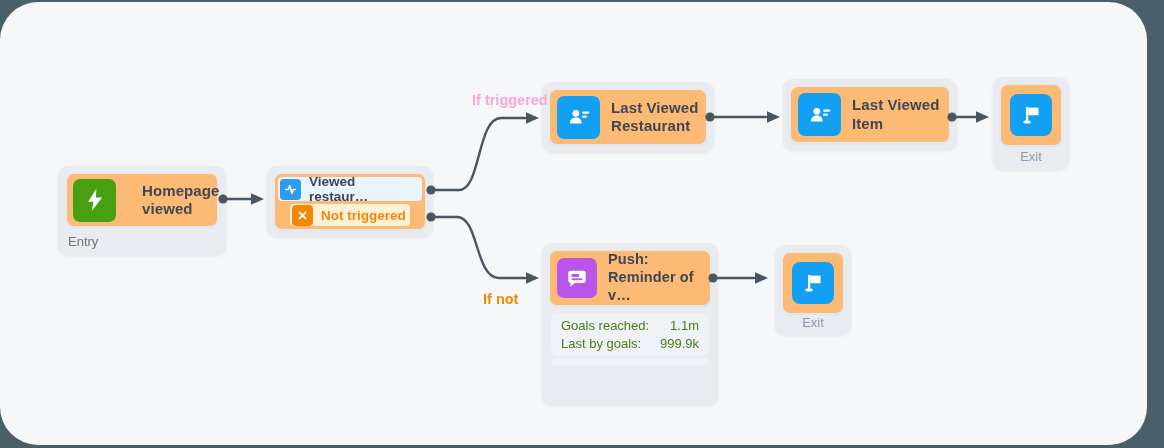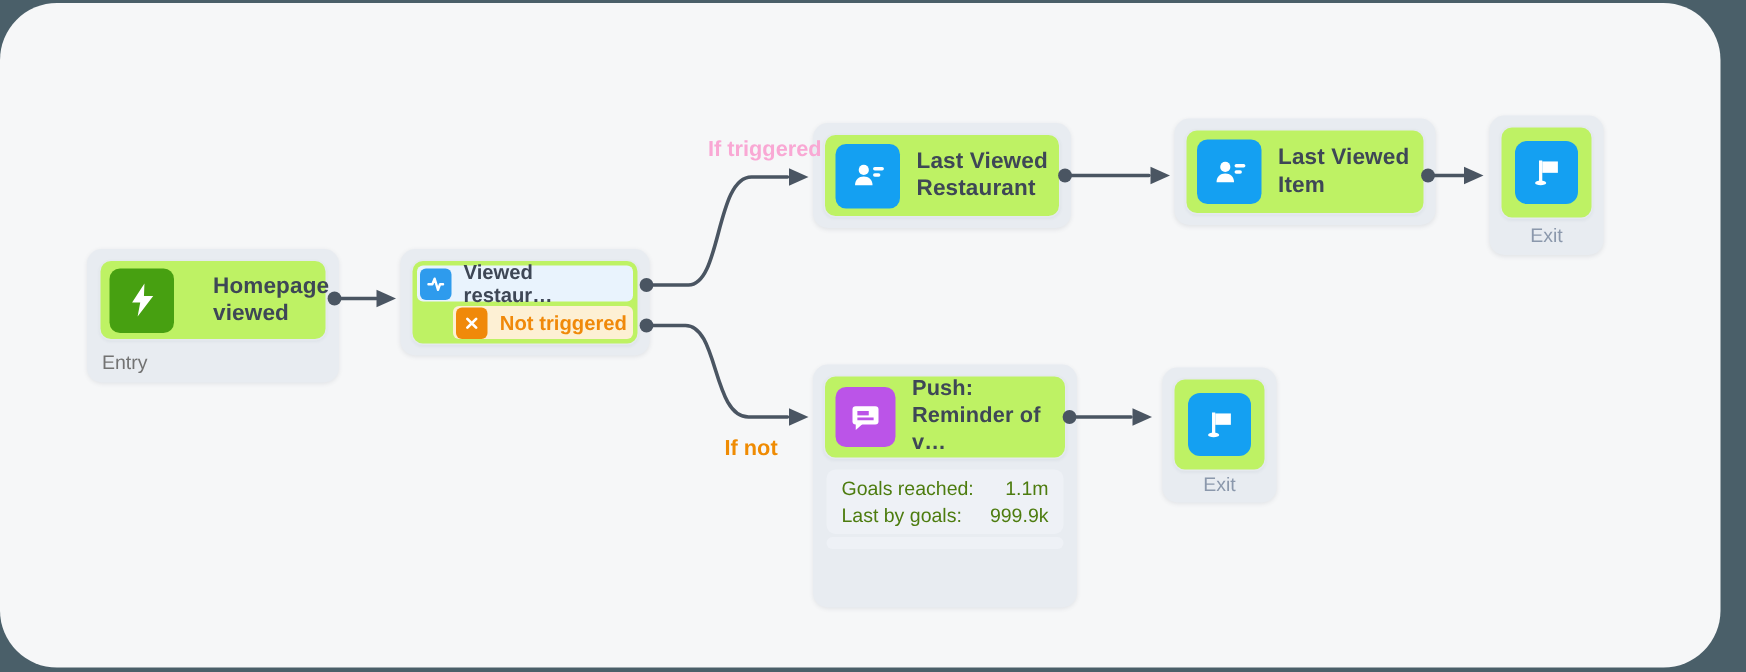--- a/index.html
+++ b/index.html
@@ -1,27 +1,27 @@
 <!DOCTYPE html>
 <html><head>
 <meta charset="utf-8">
 <style>
   html,body { margin:0; padding:0; background:#4a5f69; font-family:"Liberation Sans",sans-serif; }
   .stage { position:relative; width:1164px; height:448px; background:#4a5f69; overflow:hidden; }
   .canvas { position:absolute; left:0; top:2px; width:1147px; height:443px; background:#f6f7f8; border-radius:38px; }
 
   .node { position:absolute; background:#e8ecf1; border-radius:10px; box-shadow:0 1px 3px rgba(55,70,90,.10); z-index:2; }
-  .card { position:absolute; background:#bef264; border:1px solid #e5e9ee; border-radius:8px; box-sizing:border-box;
+  .card { position:absolute; background:#fdba74; border:1px solid #e5e9ee; border-radius:8px; box-sizing:border-box;
           display:flex; align-items:center; box-shadow:0 1px 2px rgba(55,70,90,.05); }
   .icon-sq { display:flex; align-items:center; justify-content:center; flex:none; }
   .title { font-size:15px; font-weight:bold; color:#3e4756; line-height:1.22; white-space:pre-line; letter-spacing:.1px; }
   .badge { position:absolute; font-size:13px; color:#737373;text-align:center; }
 
   
-  .cond-card { flex-direction:column; justify-content:center; gap:3px; padding:3px; align-items:flex-end; }
+  .cond-card { flex-direction:column; justify-content:center; gap:3px; padding:3px; align-items:center; }
   .cond-row { height:24px; border-radius:4px; display:flex; align-items:center; gap:8px; padding:0 4px 0 2px; }
   .cond-row .row-label { font-size:13.5px; font-weight:bold; }
   .row-blue { background:#e9f3fd; }
   .row-blue .row-label { color:#3e4756; }
   .row-orange { background:#fdf0d4; }
   .row-orange .row-label { color:#f0890a; }
 
   
   .exit-card { justify-content:center; }
   .exit-label { position:absolute; left:0; width:100%; text-align:center; font-size:13px; color:#8b98ac; }

